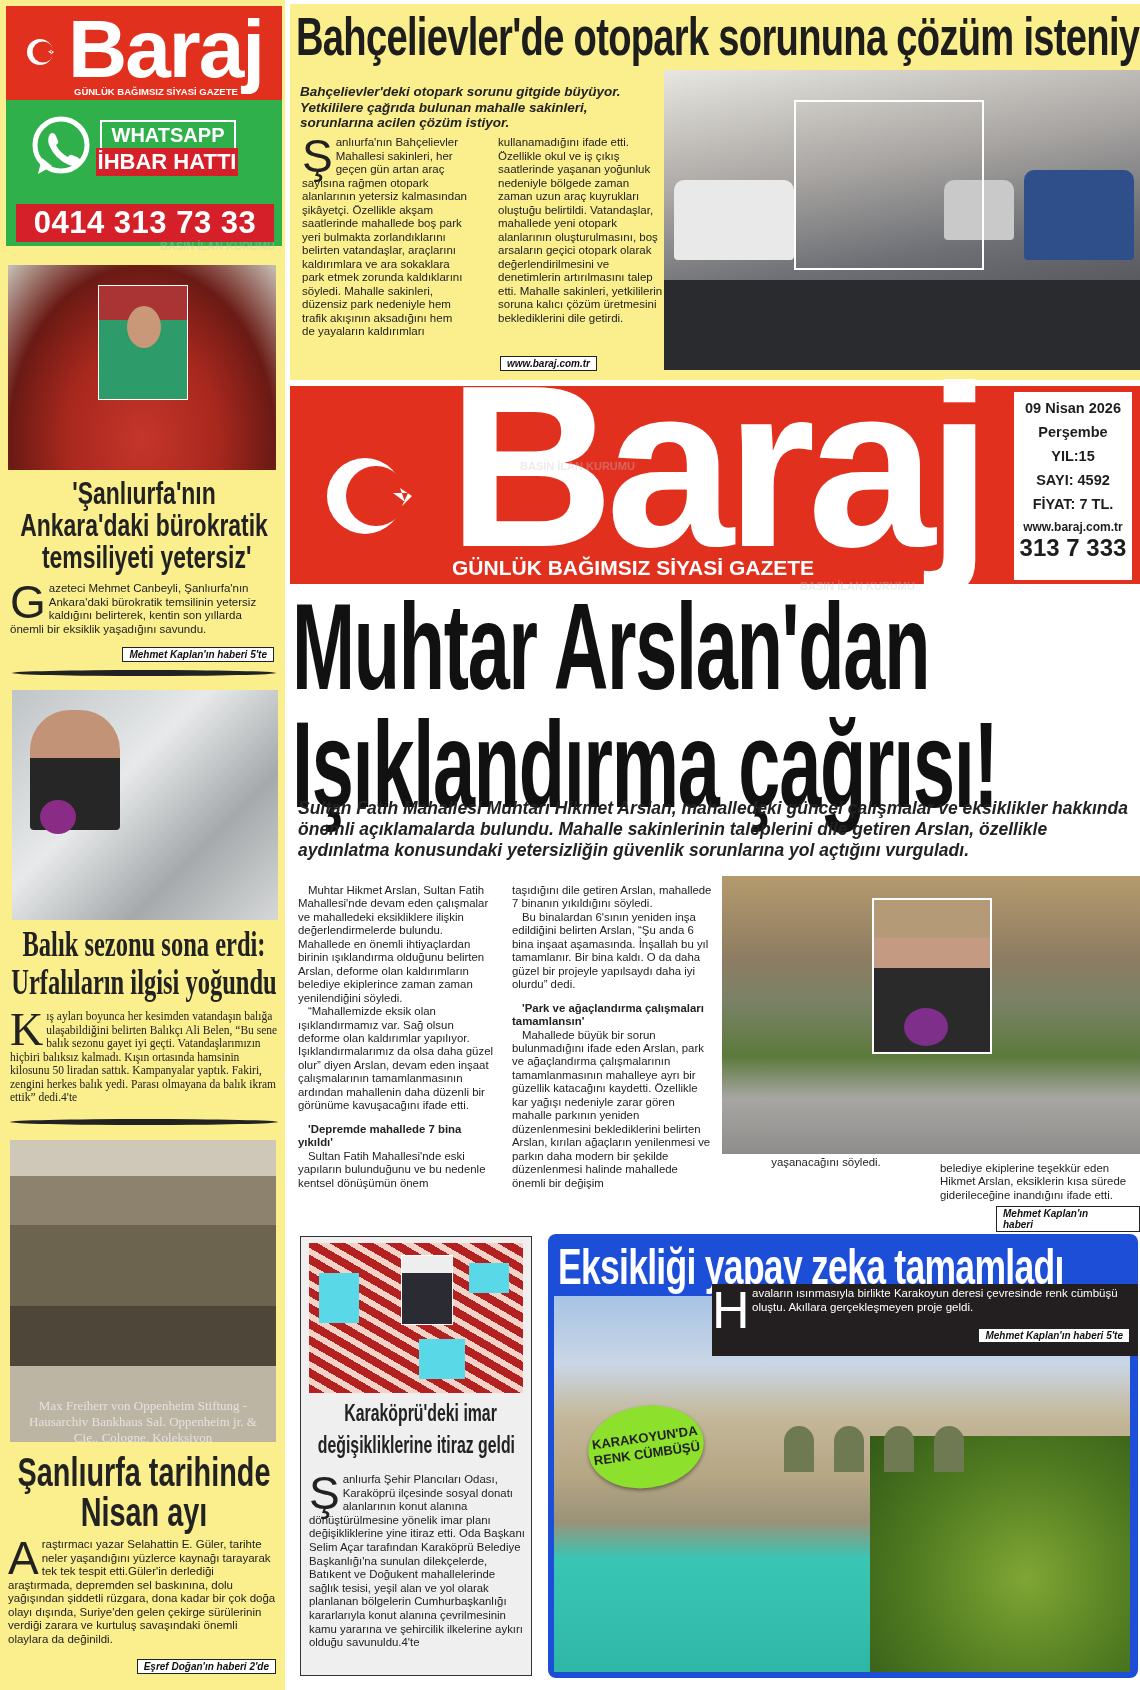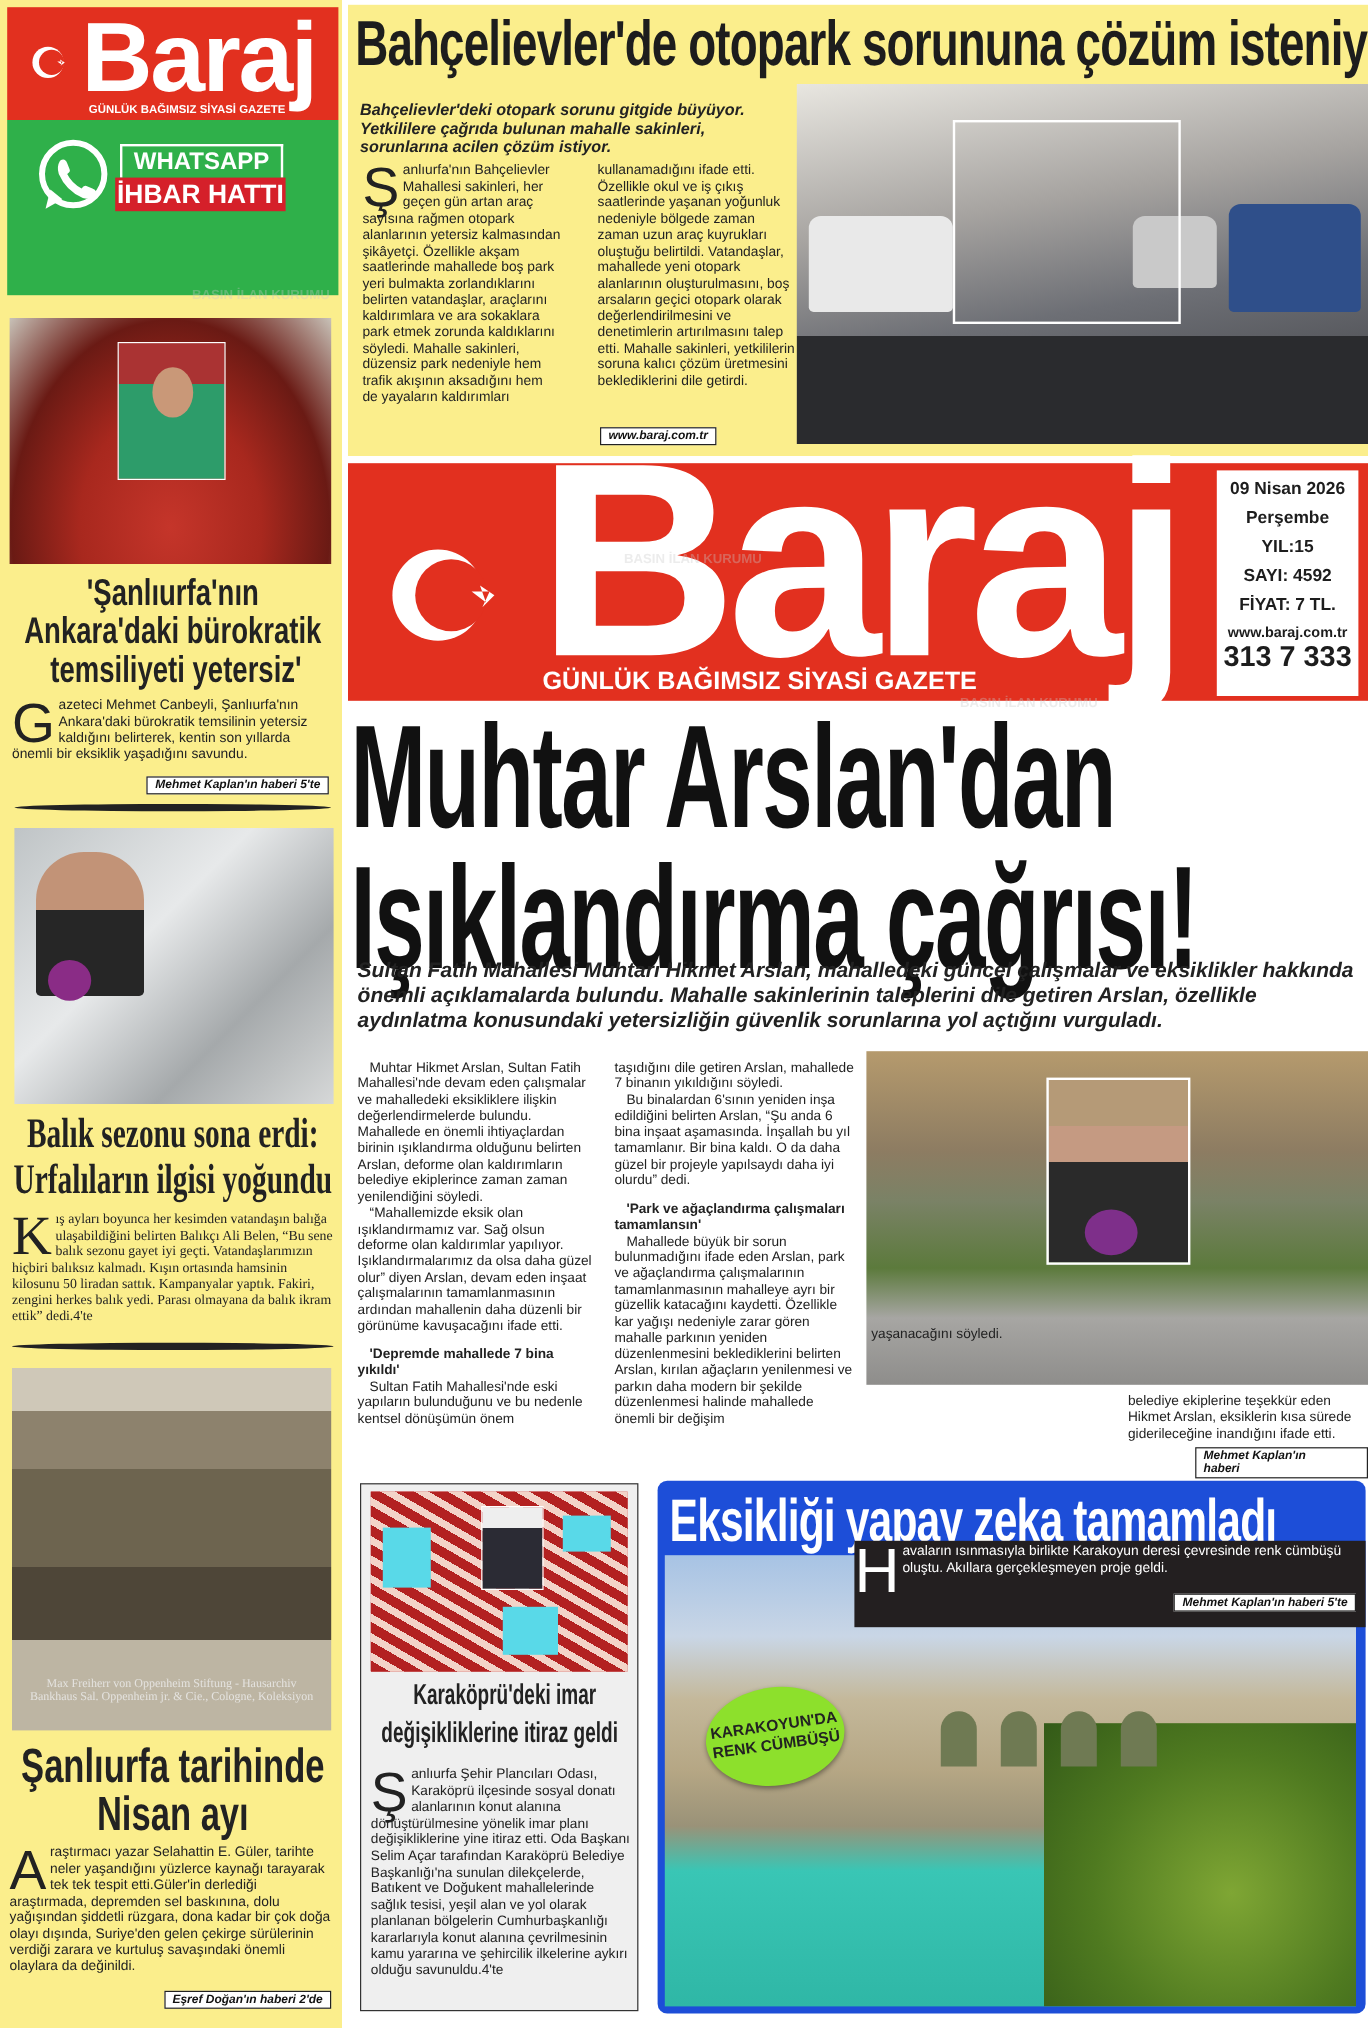--- a/index.html
+++ b/index.html
@@ -26,21 +26,21 @@
   .hl-left { text-align: center; font-weight: bold; color: #222; line-height: 1; }
   .body-sm { font-size: 11.5px; line-height: 13.5px; color: #222; }
   .dropcap { float: left; font-size: 46px; line-height: 36px; margin-right: 3px; margin-top: 2px; font-weight: normal; color: #222; }
   .credit { border: 1.5px solid #222; background: #fff; font-style: italic; font-weight: bold; font-size: 10px; padding: 1px 6px; display: inline-block; }
   .rule-thick { height: 6px; border-radius: 50%; background: #222; }
 
   .fish { left: 12px; top: 690px; width: 266px; height: 230px; background: linear-gradient(135deg, #bfc4c6 0%, #e7e9ea 40%, #a5a9ab 70%, #d6d8d8 100%); }
   .fish .man { position: absolute; left: 18px; top: 20px; width: 90px; height: 120px; background: linear-gradient(#c29377 0 40%, #262626 40% 100%); border-radius: 40px 40px 4px 4px; }
   .fish .mic { position: absolute; left: 28px; top: 110px; width: 36px; height: 34px; border-radius: 50%; background: #8a2c86; }
   .oldphoto { left: 10px; top: 1140px; width: 266px; height: 302px; background: linear-gradient(#cfc8b8 0 12%, #8d826d 12% 28%, #6d644f 28% 55%, #4e4638 55% 75%, #bdb5a3 75% 100%); }
-  .oldphoto .cap { position: absolute; left: 10px; top: 258px; width: 246px; color: #eee; font-family: "Liberation Serif", serif; font-size: 10px; text-align: center; opacity: 0.8; }
+  .oldphoto .cap { position: absolute; left: 10px; top: 258px; width: 246px; color: #eee; font-family: "Liberation Serif", serif; font-size: 13px; text-align: center; opacity: 0.8; }
 
   
   .top-story { left: 290px; top: 4px; width: 850px; height: 376px; background: #fbee8c; }
   .top-hl { position: absolute; left: 6px; top: 2px; font-size: 53px; color: #1d1d1d; white-space: nowrap; font-weight: bold; transform: scaleX(0.72); transform-origin: left top; letter-spacing: -1px; }
   .top-deck { position: absolute; left: 10px; top: 80px; width: 340px; font-size: 13.5px; line-height: 15.5px; font-weight: bold; font-style: italic; color: #222; }
   .top-col1 { position: absolute; left: 12px; top: 132px; width: 165px; }
   .top-col2 { position: absolute; left: 208px; top: 132px; width: 165px; }
   .top-photo { position: absolute; left: 374px; top: 66px; width: 476px; height: 300px; background: linear-gradient(170deg, #e8e6e0 0%, #a6a3a0 35%, #6d6f75 60%, #3b3c40 100%); }
   .car { position: absolute; border-radius: 10px 10px 4px 4px; }
   .url-box { position: absolute; left: 210px; top: 352px; font-size: 10px; }
@@ -108,20 +108,21 @@
 </div>
 
 <div class="abs wa-box">
   <svg class="wa-icon" viewBox="0 0 66 66">
     <circle cx="33" cy="31" r="26" fill="none" stroke="#fff" stroke-width="5"></circle>
     <polygon points="10,60 14,44 24,52" fill="#fff"></polygon>
     <path d="M22 20 q4 -3 6 2 l2 5 q1 2 -2 4 q4 8 12 12 q2 -3 4 -2 l5 2 q5 2 2 6 q-4 4 -10 2 q-14 -6 -20 -20 q-2 -6 1 -11z" fill="#fff"></path>
   </svg>
   <div class="wa-t1">WHATSAPP</div>
   <div class="wa-t2">İHBAR HATTI</div>
+  <div class="phone-bar">0414 313 73 33</div>
 </div>
 
 <div class="abs photo parl">
   <div class="inset">
       <div class="face"></div>
     </div>
 </div>
 
 <div class="abs" style="left:6px; top:478px; width:276px;">
   <div class="hl-left">
@@ -221,21 +222,21 @@
   <p class="subhead indent">'Park ve ağaçlandırma çalışmaları tamamlansın'</p>
   <p class="indent">Mahallede büyük bir sorun bulunmadığını ifade eden Arslan, park ve ağaçlandırma çalışmalarının tamamlanmasının mahalleye ayrı bir güzellik katacağını kaydetti. Özellikle kar yağışı nedeniyle zarar gören mahalle parkının yeniden düzenlenmesini beklediklerini belirten Arslan, kırılan ağaçların yenilenmesi ve parkın daha modern bir şekilde düzenlenmesi halinde mahallede önemli bir değişim</p>
 </div>
 
 <div class="abs photo park-photo">
   <div class="inset">
       <div class="mic"></div>
     </div>
 </div>
 
-<div class="main-col" style="left:726px; top:1106px;">
+<div class="main-col" style="left:726px; top:1156px;text-align:center;">
   <p>yaşanacağını söyledi.</p>
 </div>
 <div class="main-col" style="left:940px; top:1162px;">
   <p>belediye ekiplerine teşekkür eden Hikmet Arslan, eksiklerin kısa sürede giderileceğine inandığını ifade etti.</p>
 </div>
 <div class="abs" style="left:996px; top:1206px;"><span class="credit" style="padding-right:45px;">Mehmet Kaplan'ın haberi</span></div>
 
 <div class="abs kara-box">
   <div class="map photo">
     <div class="blue" style="left:10px; top:30px; width:40px; height:50px;"></div>

